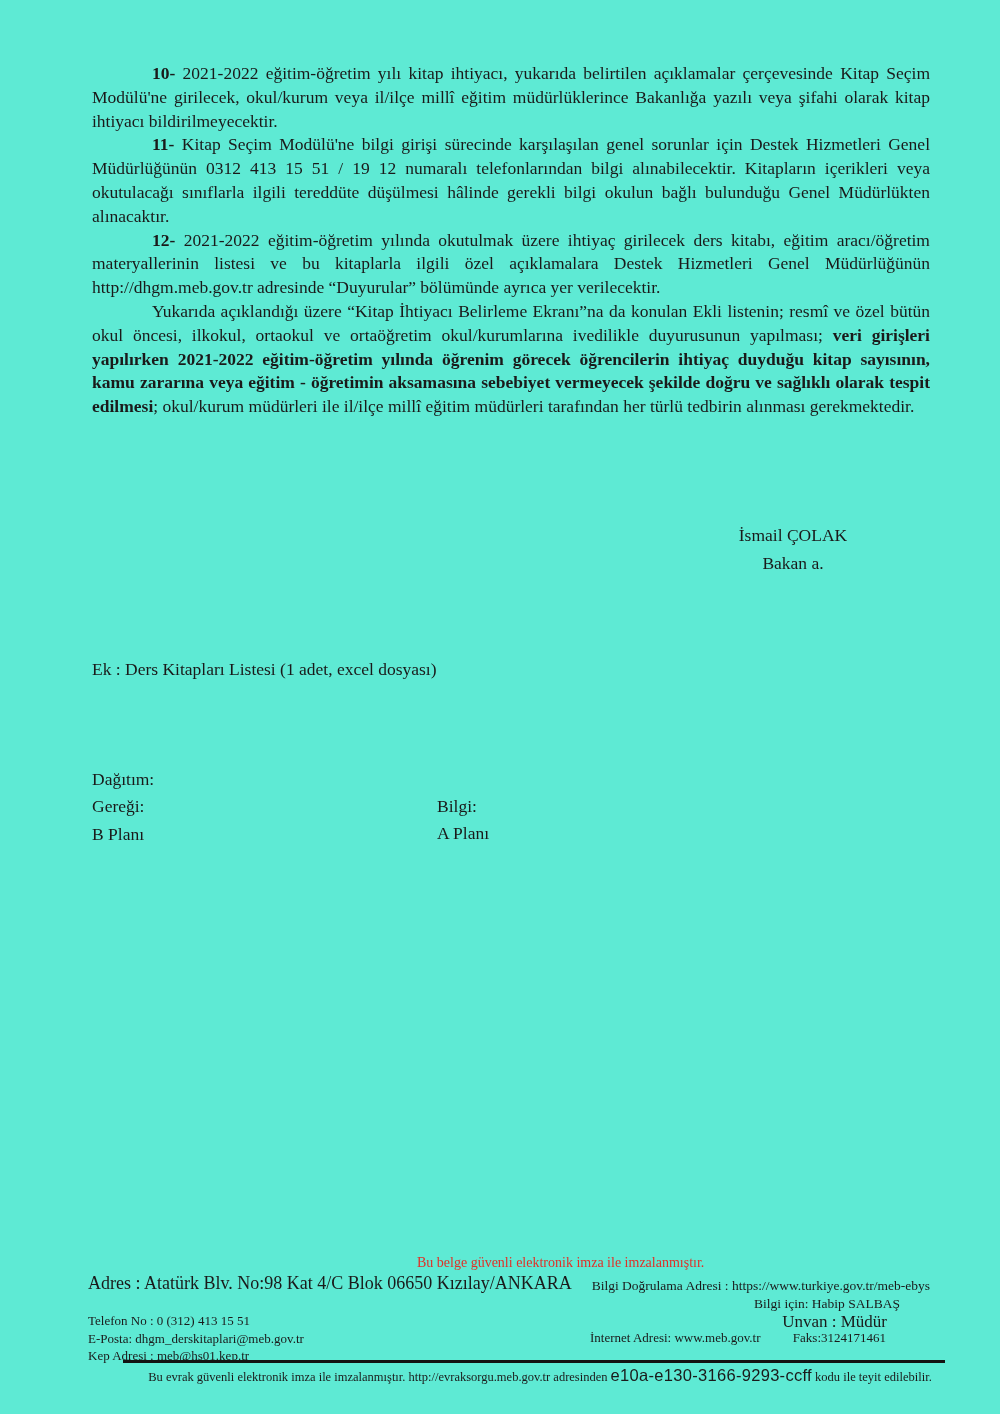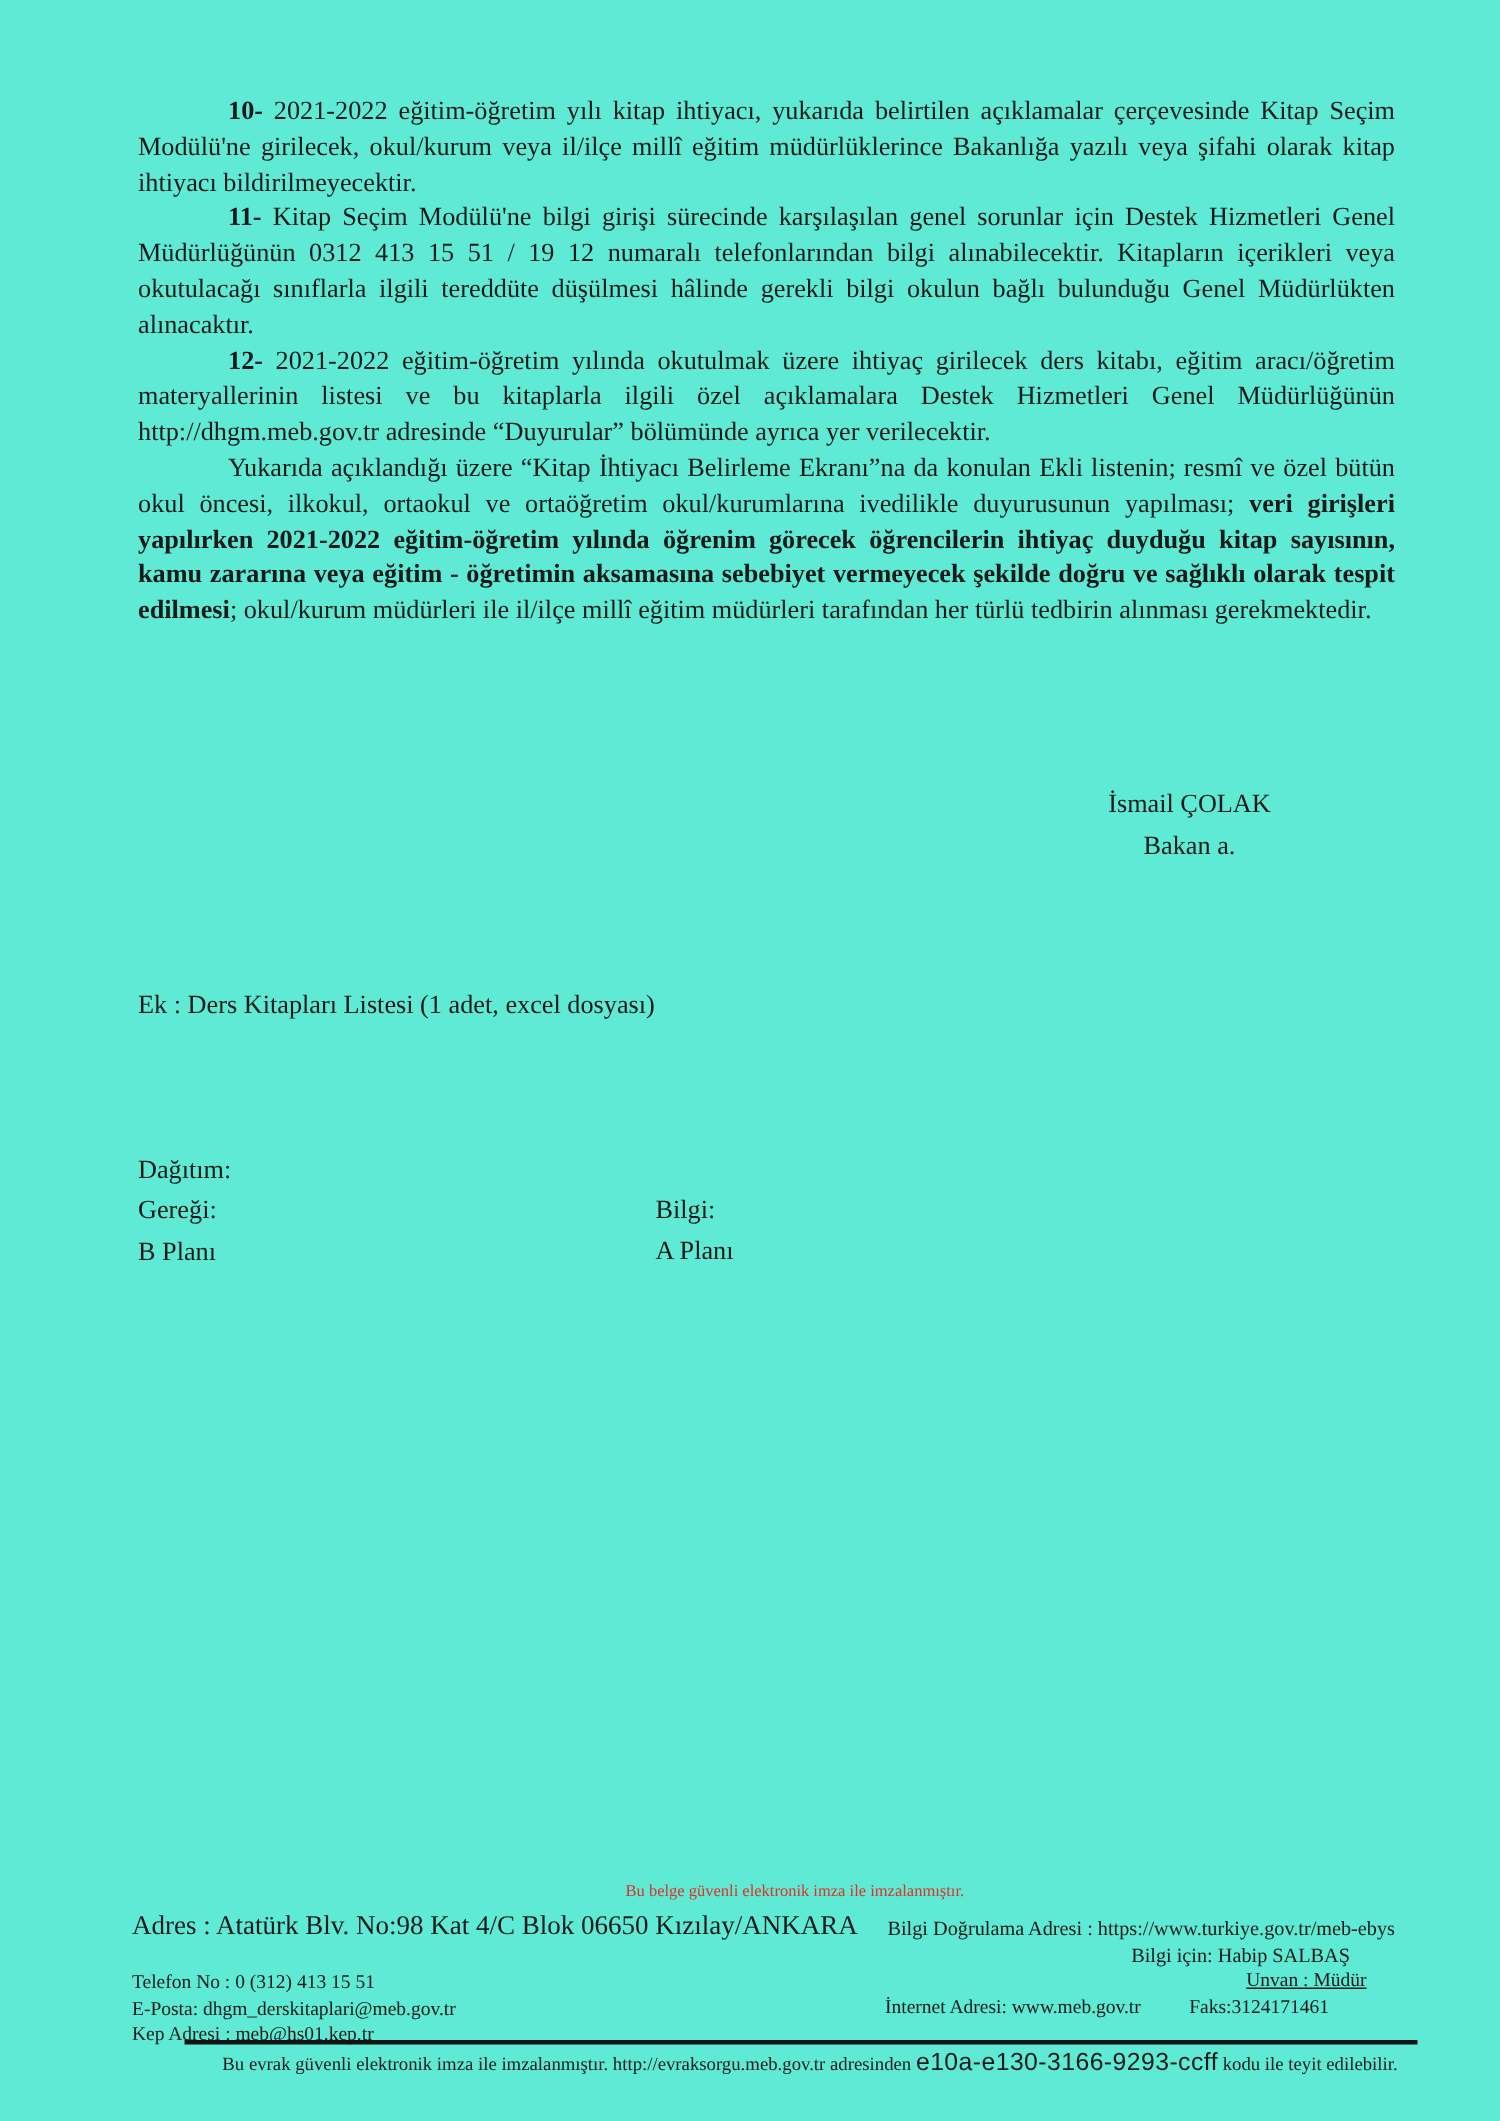--- a/index.html
+++ b/index.html
@@ -24,26 +24,26 @@
   .signature{
     position:absolute;left:650px;top:522px;width:286px;
     text-align:center;font-size:17.5px;line-height:27.5px;
   }
   
   .attachment{position:absolute;left:92px;top:659px;font-size:17.5px;}
   
   .dist-left{position:absolute;left:92px;top:766px;font-size:17.5px;line-height:27.4px;}
   .dist-right{position:absolute;left:437px;top:793px;font-size:17.5px;line-height:27.4px;}
   
-  .f-red{position:absolute;left:417px;top:1255px;font-size:11px;color:#e03028;}
+  .f-red{position:absolute;left:417px;top:1255px;font-size:14px;color:#e03028;}
   .f-adres{position:absolute;left:88px;top:1273px;font-size:18px;}
   .f-verify{position:absolute;right:70px;top:1278px;font-size:13.5px;}
   .f-bilgi{position:absolute;right:100px;top:1296px;font-size:13.5px;}
   .f-tel{position:absolute;left:88px;top:1313px;font-size:13px;}
-  .f-unvan{position:absolute;right:89px;top:1312px;font-size:13px;text-decoration:underline;}
+  .f-unvan{position:absolute;right:113px;top:1312px;font-size:17px;}
   .f-eposta{position:absolute;left:88px;top:1331px;font-size:13px;}
   .f-internet{position:absolute;left:590px;top:1330px;font-size:13px;}
   .f-faks{position:absolute;right:114px;top:1330px;font-size:13px;}
   .f-kep{position:absolute;left:88px;top:1348px;font-size:13px;}
   .f-rule{position:absolute;left:123px;top:1360px;width:822px;height:3px;background:#131313;}
   .f-bottom{
     position:absolute;left:116px;top:1366px;width:848px;
     font-size:12.5px;text-align:center;white-space:nowrap;
   }
   .f-bottom .code{

